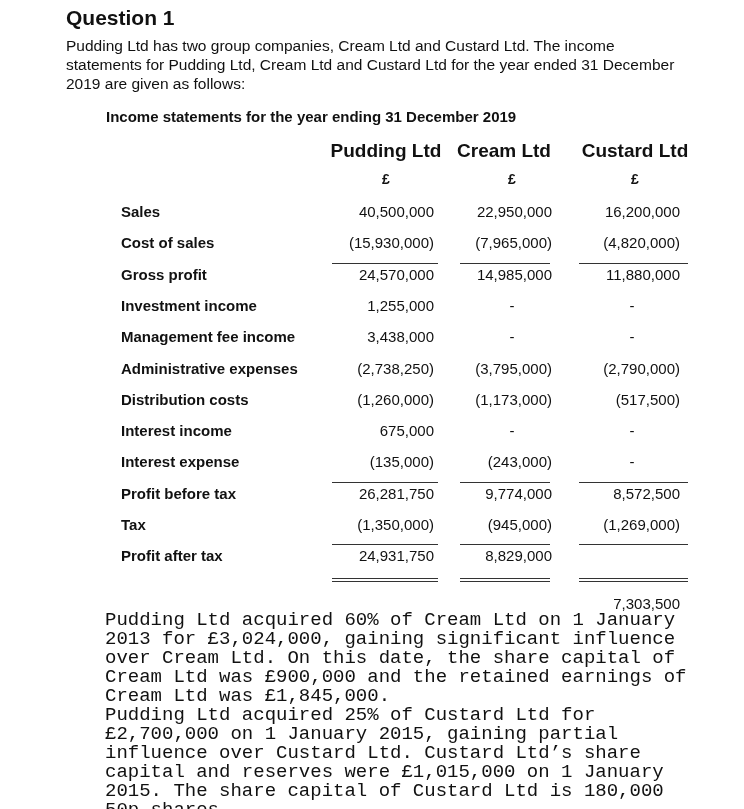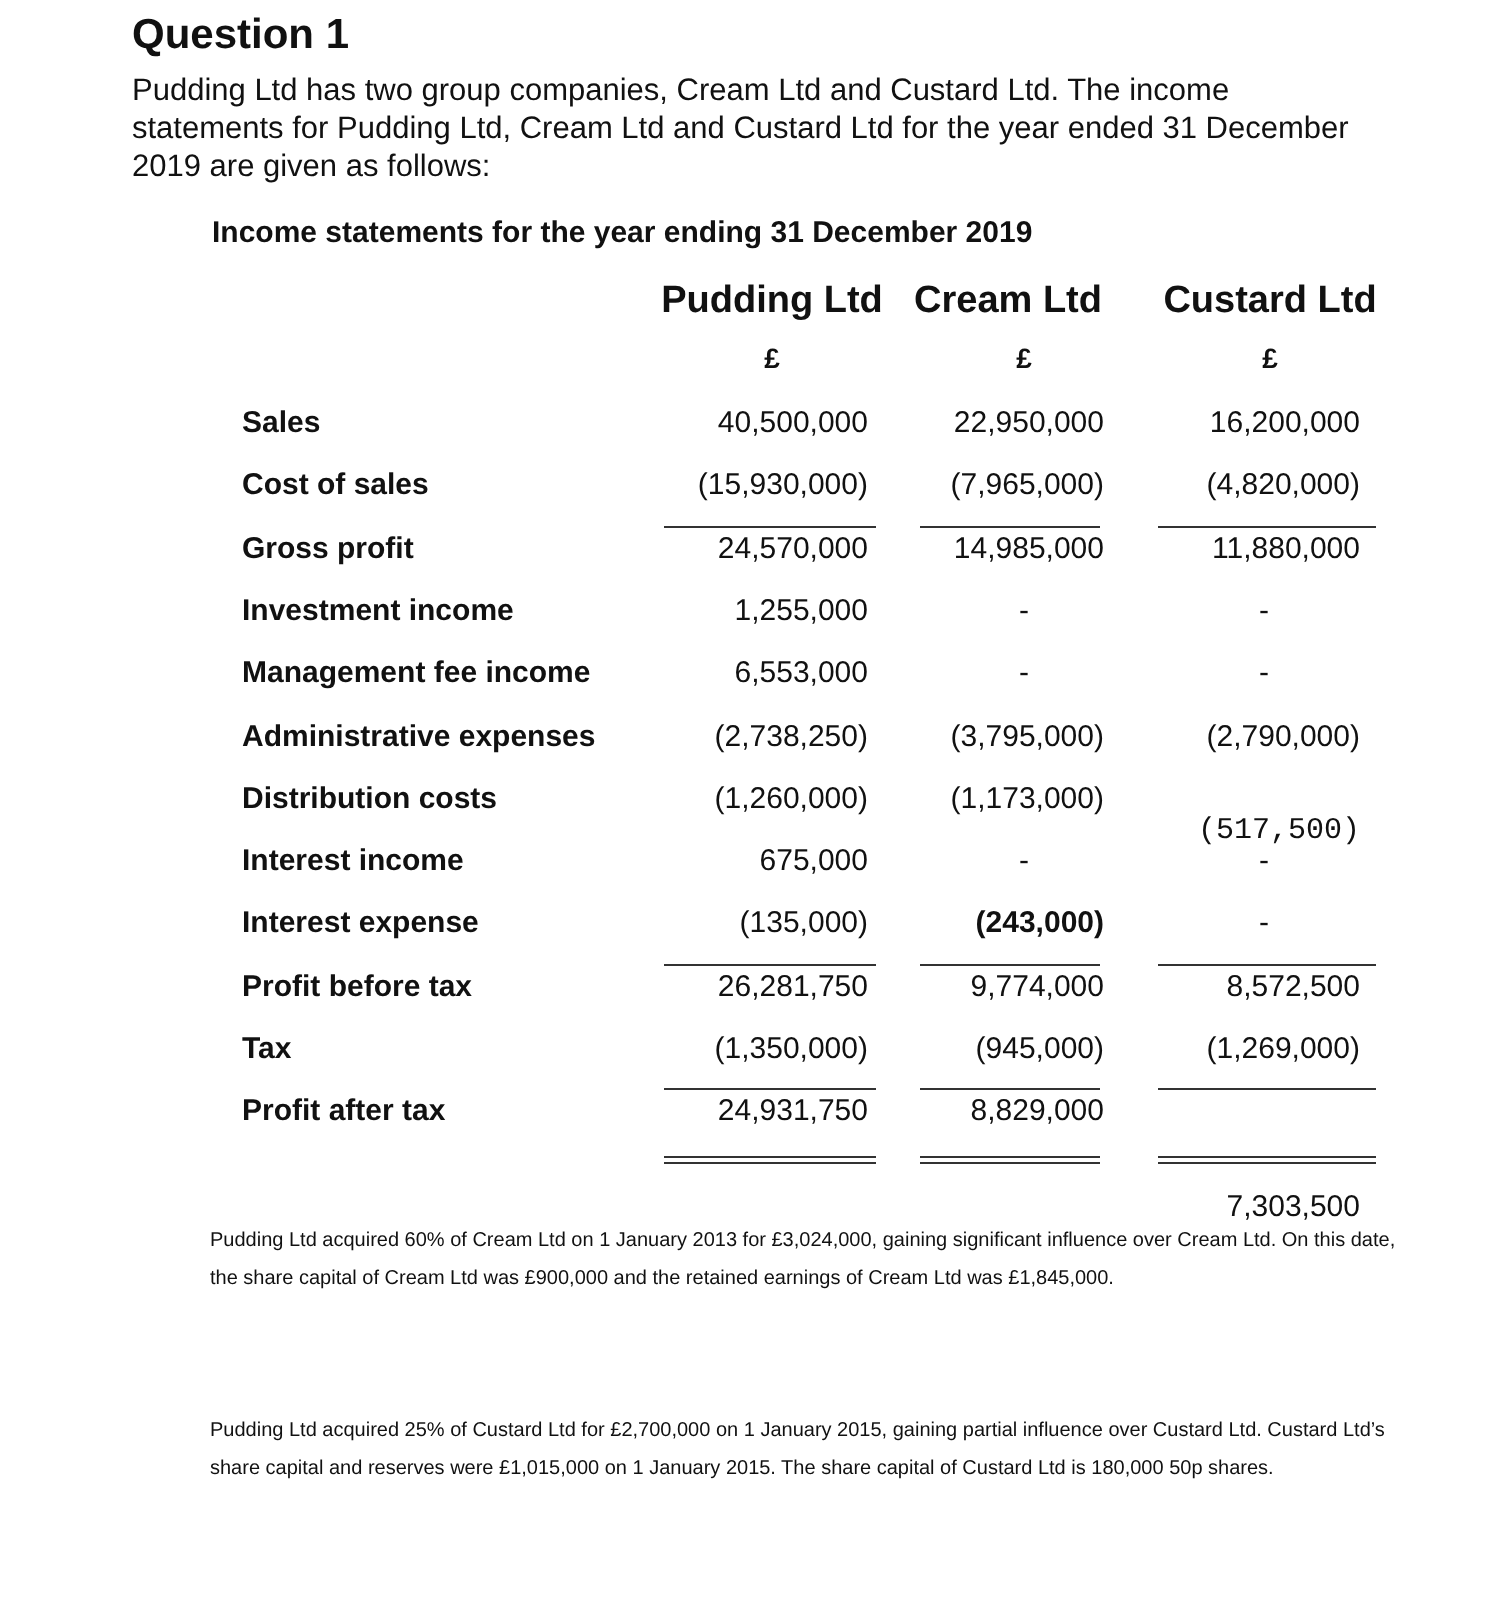--- a/index.html
+++ b/index.html
@@ -10,21 +10,21 @@
     .q-title { position: absolute; left: 66px; top: 6px; font-size: 21px; font-weight: bold; }
     .intro { position: absolute; left: 66px; top: 36px; width: 620px; font-size: 15.5px; line-height: 19px; }
     .table-title { position: absolute; left: 106px; top: 108px; font-size: 15px; font-weight: bold; }
     .col-head { position: absolute; top: 140px; font-size: 19px; font-weight: bold; text-align: center; }
     .cur { position: absolute; top: 171px; font-size: 14px; font-weight: bold; text-align: center; }
     .row-label { position: absolute; left: 121px; font-size: 15px; font-weight: bold; }
     .cell { position: absolute; font-size: 15px; text-align: right; }
     .cell.dash { text-align: center; }
     .rule { position: absolute; height: 0; border-top: 1px solid #333; }
     .rule.double { border-top: 1px solid #333; border-bottom: 1px solid #333; height: 2px; }
-    .para { position: absolute; left: 105px; width: 600px; font-size: 10px; line-height: 19px; }
+    .para { position: absolute; left: 105px; width: 600px; font-size: 19px; line-height: 19px; font-family: Liberation Mono, monospace; }
   </style>
 </head>
 <body>
 
 <div class="q-title">Question 1</div>
 <div class="intro">Pudding Ltd has two group companies, Cream Ltd and Custard Ltd. The income statements for Pudding Ltd, Cream Ltd and Custard Ltd for the year ended 31 December 2019 are given as follows:</div>
 
 <div class="table-title">Income statements for the year ending 31 December 2019</div>
 
 <div class="col-head" style="left:326px;width:120px;">Pudding Ltd</div>
@@ -46,38 +46,38 @@
     <div class="cell" style="top: 234px; right: 64px;">(4,820,000)</div>
     <div class="row-label" style="top: 266px;">Gross profit</div>
     <div class="cell" style="top: 266px; right: 310px;">24,570,000</div>
     <div class="cell" style="top: 266px; right: 192px;">14,985,000</div>
     <div class="cell" style="top: 266px; right: 64px;">11,880,000</div>
     <div class="row-label" style="top: 297px;">Investment income</div>
     <div class="cell" style="top: 297px; right: 310px;">1,255,000</div>
     <div class="cell dash" style="top: 297px; left: 492px; width: 40px;">-</div>
     <div class="cell dash" style="top: 297px; left: 612px; width: 40px;">-</div>
     <div class="row-label" style="top: 328px;">Management fee income</div>
-    <div class="cell" style="top: 328px; right: 310px;">6,553,000</div>
+    <div class="cell" style="top: 328px; right: 310px;">3,438,000</div>
     <div class="cell dash" style="top: 328px; left: 492px; width: 40px;">-</div>
     <div class="cell dash" style="top: 328px; left: 612px; width: 40px;">-</div>
     <div class="row-label" style="top: 360px;">Administrative expenses</div>
     <div class="cell" style="top: 360px; right: 310px;">(2,738,250)</div>
     <div class="cell" style="top: 360px; right: 192px;">(3,795,000)</div>
     <div class="cell" style="top: 360px; right: 64px;">(2,790,000)</div>
     <div class="row-label" style="top: 391px;">Distribution costs</div>
     <div class="cell" style="top: 391px; right: 310px;">(1,260,000)</div>
     <div class="cell" style="top: 391px; right: 192px;">(1,173,000)</div>
-    <div class="cell" style="top: 407px; right: 64px; font-family: Liberation Mono, monospace;">(517,500)</div>
+    <div class="cell" style="top: 391px; right: 64px;">(517,500)</div>
     <div class="row-label" style="top: 422px;">Interest income</div>
     <div class="cell" style="top: 422px; right: 310px;">675,000</div>
     <div class="cell dash" style="top: 422px; left: 492px; width: 40px;">-</div>
     <div class="cell dash" style="top: 422px; left: 612px; width: 40px;">-</div>
     <div class="row-label" style="top: 453px;">Interest expense</div>
     <div class="cell" style="top: 453px; right: 310px;">(135,000)</div>
-    <div class="cell" style="top: 453px; right: 192px; font-weight: bold;">(243,000)</div>
+    <div class="cell" style="top: 453px; right: 192px;">(243,000)</div>
     <div class="cell dash" style="top: 453px; left: 612px; width: 40px;">-</div>
     <div class="row-label" style="top: 485px;">Profit before tax</div>
     <div class="cell" style="top: 485px; right: 310px;">26,281,750</div>
     <div class="cell" style="top: 485px; right: 192px;">9,774,000</div>
     <div class="cell" style="top: 485px; right: 64px;">8,572,500</div>
     <div class="row-label" style="top: 516px;">Tax</div>
     <div class="cell" style="top: 516px; right: 310px;">(1,350,000)</div>
     <div class="cell" style="top: 516px; right: 192px;">(945,000)</div>
     <div class="cell" style="top: 516px; right: 64px;">(1,269,000)</div>
     <div class="row-label" style="top: 547px;">Profit after tax</div>

